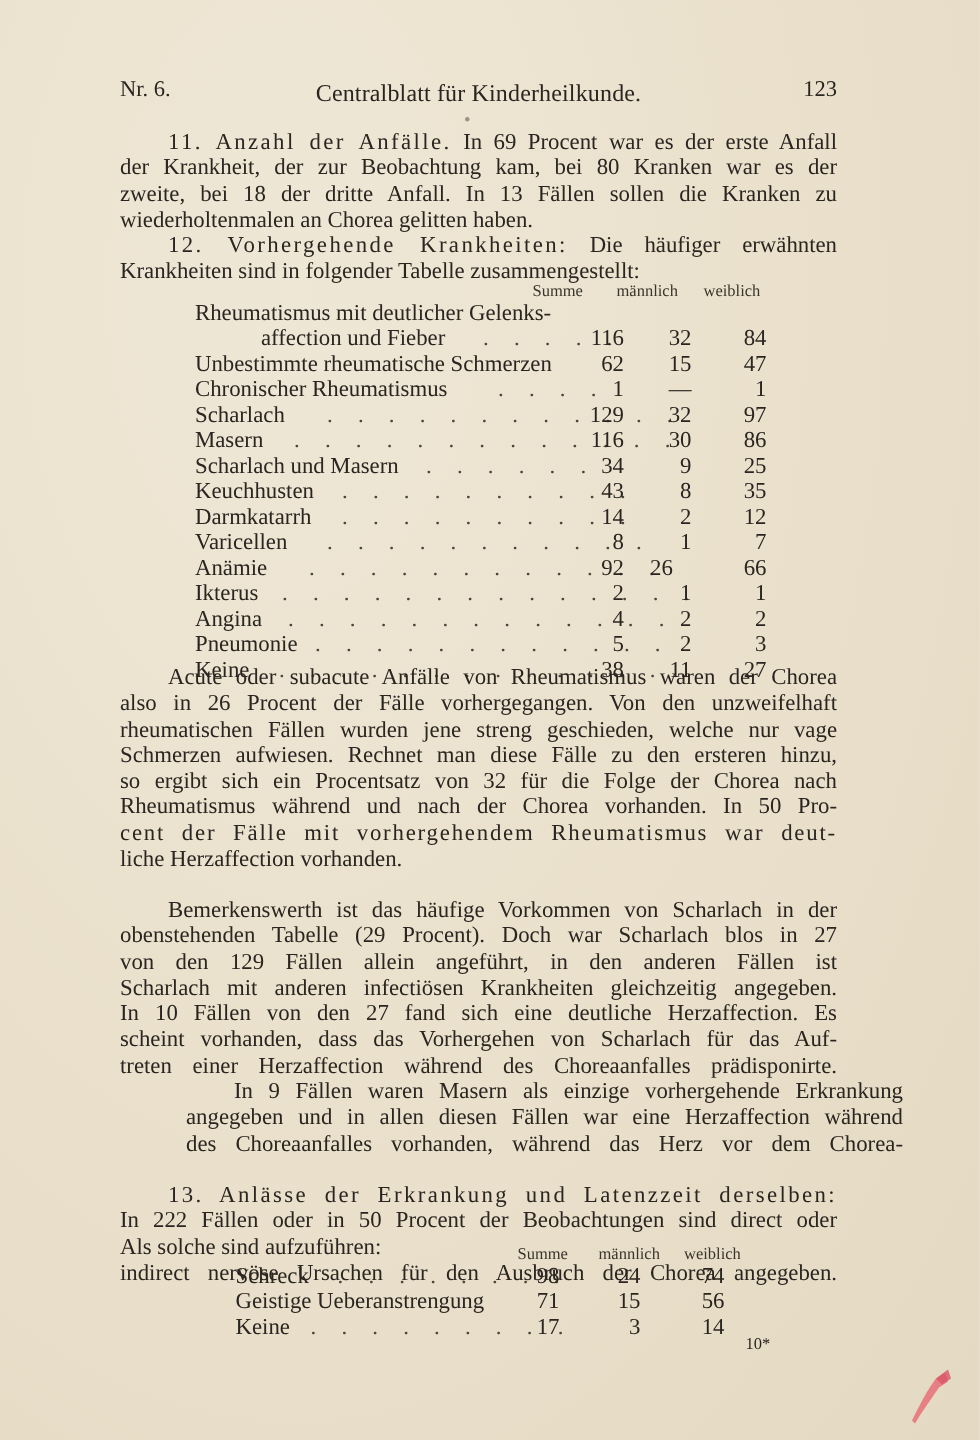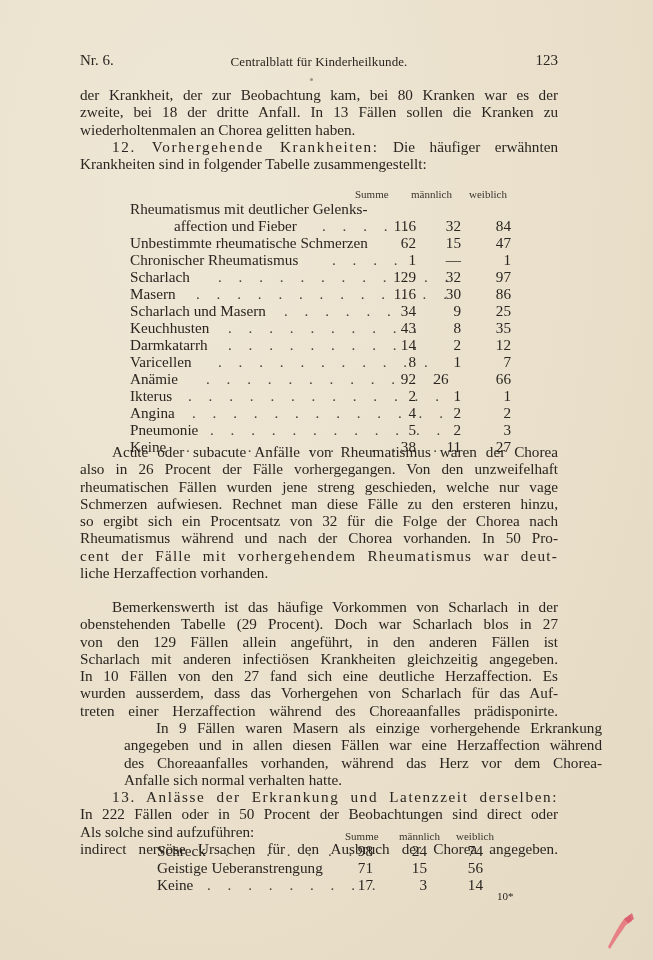--- a/index.html
+++ b/index.html
@@ -7,21 +7,21 @@
     width: 653px; height: 960px; overflow: hidden;
     background: #ece3d0;
     background-image: radial-gradient(ellipse at 30% 20%, #efe7d6 0%, #e9dfca 60%, #e4d9c2 100%);
     position: relative;
     font-family: "Liberation Serif", "DejaVu Serif", serif;
     color: #2a2520;
   }
   .page { position: absolute; left: 0; top: 0; width: 653px; height: 960px; }
   .header { position: absolute; top: 52px; left: 80px; width: 478px; height: 20px; font-size: 15px; }
   .header .nr { position: absolute; left: 0; top: 0; }
-  .header .title { position: absolute; left: 0; right: 0; text-align: center; font-size: 13px; top: 2px; letter-spacing: 0.1px; font-family: Liberation Serif, serif; }
+  .header .title { position: absolute; left: 0; right: 0; text-align: center; font-size: 16px; top: 2px; letter-spacing: 0.1px; font-family: Liberation Serif, serif; }
   .header .pg { position: absolute; right: 0; top: 0; }
   .dot { position: absolute; left: 310px; top: 78px; width: 3px; height: 3px; border-radius: 50%; background: #9c9384; }
 
   .block { position: absolute; left: 80px; width: 478px; font-size: 15.2px; line-height: 17.3px; }
   .line { white-space: nowrap; text-align: justify; text-align-last: justify; height: 17.3px; overflow: visible; }
   .line.last { text-align-last: left; }
   .indent { padding-left: 32px; }
   .spaced { letter-spacing: 1.6px; }
 
   .tbl { position: absolute; font-size: 15.2px; line-height: 17.3px; }
@@ -40,20 +40,21 @@
 <div class="page">
 
   <div class="header">
     <span class="nr">Nr. 6.</span>
     <span class="title">Centralblatt für Kinderheilkunde.</span>
     <span class="pg">123</span>
   </div>
   <div class="dot"></div>
 
   <div class="block" style="top:86px;">
+    <div class="line indent"><span class="spaced">11. Anzahl der Anfälle.</span> <span>In 69 Procent war es der erste Anfall</span></div>
     <div class="line">der Krankheit, der zur Beobachtung kam, bei 80 Kranken war es der</div>
     <div class="line">zweite, bei 18 der dritte Anfall. In 13 Fällen sollen die Kranken zu</div>
     <div class="line last">wiederholtenmalen an Chorea gelitten haben.</div>
     <div class="line indent"><span class="spaced">12. Vorhergehende Krankheiten:</span> <span>Die häufiger erwähnten</span></div>
     <div class="line last">Krankheiten sind in folgender Tabelle zusammengestellt:</div>
   </div>
 
   <div class="tbl" style="left:130px; top:190px; width:400px; height:260px;">
     <div class="hdr" style="left:225px; top:-4px;">Summe</div>
     <div class="hdr" style="left:281px; top:-4px;">männlich</div>
@@ -171,29 +172,28 @@
     <div class="line" style="letter-spacing:1.2px;">cent der Fälle mit vorhergehendem Rheumatismus war deut-</div>
     <div class="line last">liche Herzaffection vorhanden.</div>
   </div>
 
   <div class="block" style="top:598px;">
     <div class="line indent">Bemerkenswerth ist das häufige Vorkommen von Scharlach in der</div>
     <div class="line">obenstehenden Tabelle (29 Procent). Doch war Scharlach blos in 27</div>
     <div class="line">von den 129 Fällen allein angeführt, in den anderen Fällen ist</div>
     <div class="line">Scharlach mit anderen infectiösen Krankheiten gleichzeitig angegeben.</div>
     <div class="line">In 10 Fällen von den 27 fand sich eine deutliche Herzaffection. Es</div>
-    <div class="line">wurden ausserdem, dass das Vorhergehen von Scharlach für das Auf-</div>
+    <div class="line">scheint vorhanden, dass das Vorhergehen von Scharlach für das Auf-</div>
     <div class="line">treten einer Herzaffection während des Choreaanfalles prädisponirte.</div>
   </div>
 
   <div class="block" style="top:719px;margin-left:44px;">
     <div class="line indent">In 9 Fällen waren Masern als einzige vorhergehende Erkrankung</div>
     <div class="line">angegeben und in allen diesen Fällen war eine Herzaffection während</div>
     <div class="line">des Choreaanfalles vorhanden, während das Herz vor dem Chorea-</div>
-    <div class="line last">Anfalle sich normal verhalten hatte.</div>
   </div>
 
   <div class="block" style="top:788px;">
     <div class="line indent"><span class="spaced">13. Anlässe der Erkrankung und Latenzzeit derselben:</span></div>
     <div class="line">In 222 Fällen oder in 50 Procent der Beobachtungen sind direct oder</div>
     <div class="line last">Als solche sind aufzuführen:</div>
     <div class="line">indirect nervöse Ursachen für den Ausbruch der Chorea angegeben.</div>
   </div>
 
   <div class="tbl" style="left:157px; top:832px; width:360px; height:60px;">

